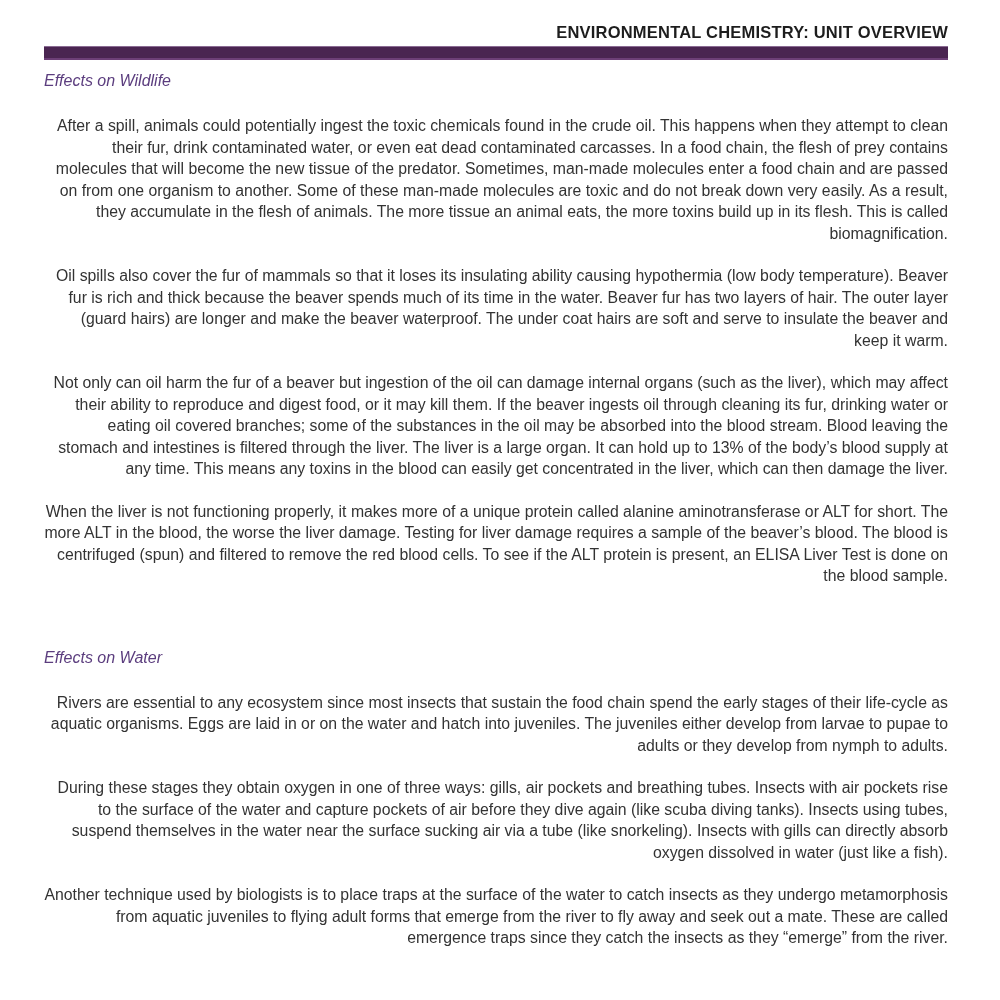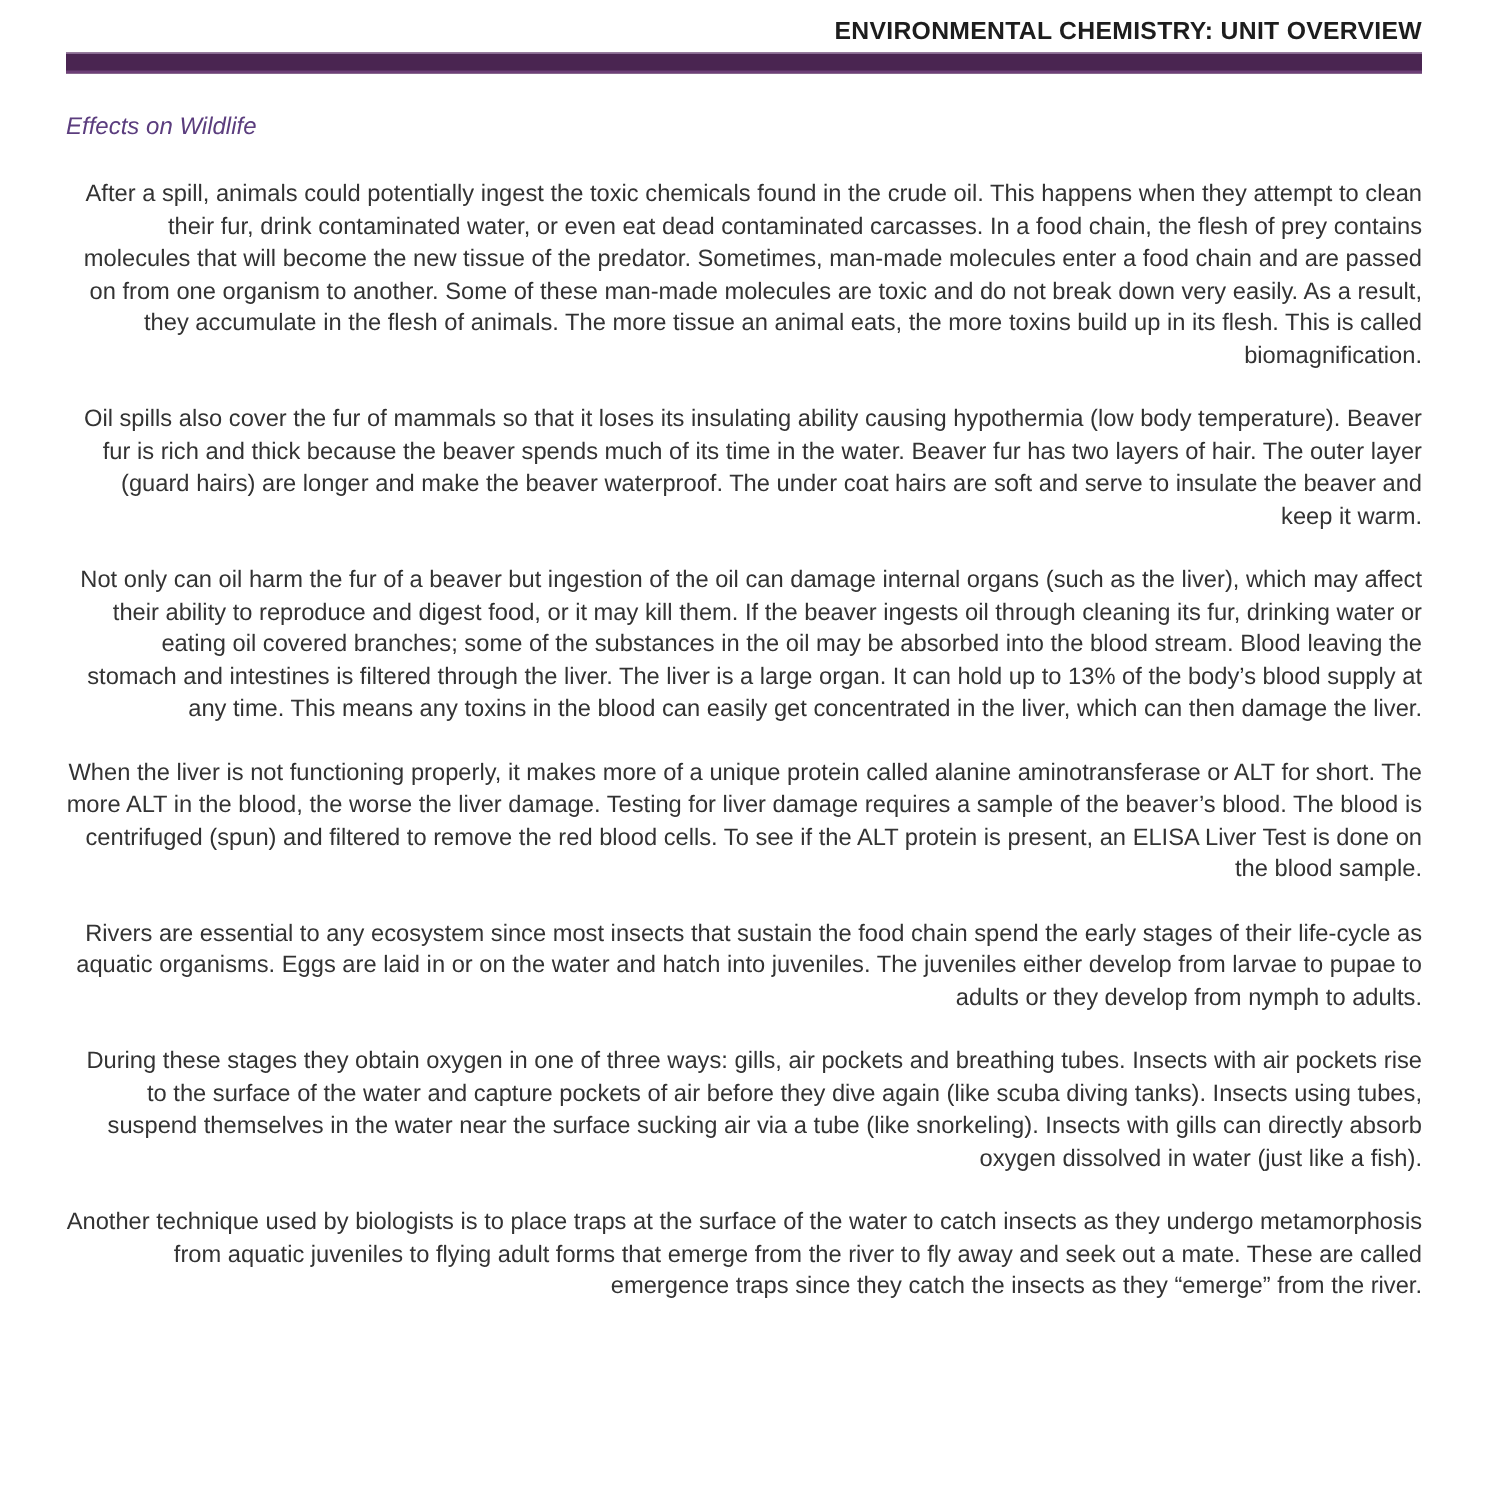--- a/index.html
+++ b/index.html
@@ -5,41 +5,41 @@
   html, body {
     margin: 0;
     padding: 0;
     background: #ffffff;
   }
   .page {
     width: 1000px;
     min-height: 1000px;
     box-sizing: border-box;
     background: #ffffff;
-    padding: 12px 52px 10px 44px;
+    padding: 23px 52px 10px 44px;
     font-family: "Liberation Sans", sans-serif;
     border-radius: 12px;
   }
   .header-title {
     margin: 0 0 4px 0;
     text-align: right;
     font-size: 16.5px;
     font-weight: bold;
     letter-spacing: 0.2px;
     color: #1d1d1d;
     font-family: "Liberation Sans", sans-serif;
   }
   .accent-bar {
     height: 11px;
     background: #4a2551;
     border-top: 1px solid #8a6b93;
     border-bottom: 2px solid #6d3f77;
   }
   .section-heading {
-    margin: 27px 0 25px 0;
+    margin: 12px 0 25px 0;
     font-size: 16px;
     font-weight: normal;
     font-style: italic;
     color: #5b3d7e;
   }
   .section + .section .section-heading {
     margin-top: 62px;
   }
   .body-paragraph {
     margin: 0 0 21px 0;
@@ -63,20 +63,21 @@
 
     <section class="section">
       <h2 class="section-heading">Effects on Wildlife</h2>
       <p class="body-paragraph">After a spill, animals could potentially ingest the toxic chemicals found in the crude oil. This happens when they attempt to clean their fur, drink contaminated water, or even eat dead contaminated carcasses. In a food chain, the flesh of prey contains molecules that will become the new tissue of the predator. Sometimes, man-made molecules enter a food chain and are passed on from one organism to another. Some of these man-made molecules are toxic and do not break down very easily. As a result, they accumulate in the flesh of animals. The more tissue an animal eats, the more toxins build up in its flesh. This is called biomagnification.</p>
       <p class="body-paragraph">Oil spills also cover the fur of mammals so that it loses its insulating ability causing hypothermia (low body temperature). Beaver fur is rich and thick because the beaver spends much of its time in the water. Beaver fur has two layers of hair. The outer layer (guard hairs) are longer and make the beaver waterproof. The under coat hairs are soft and serve to insulate the beaver and keep it warm.</p>
       <p class="body-paragraph">Not only can oil harm the fur of a beaver but ingestion of the oil can damage internal organs (such as the liver), which may affect their ability to reproduce and digest food, or it may kill them. If the beaver ingests oil through cleaning its fur, drinking water or eating oil covered branches; some of the substances in the oil may be absorbed into the blood stream. Blood leaving the stomach and intestines is filtered through the liver. The liver is a large organ. It can hold up to 13% of the body’s blood supply at any time. This means any toxins in the blood can easily get concentrated in the liver, which can then damage the liver.</p>
       <p class="body-paragraph">When the liver is not functioning properly, it makes more of a unique protein called alanine aminotransferase or ALT for short. The more ALT in the blood, the worse the liver damage. Testing for liver damage requires a sample of the beaver’s blood. The blood is centrifuged (spun) and filtered to remove the red blood cells. To see if the ALT protein is present, an ELISA Liver Test is done on the blood sample.</p>
     </section>
 
     <section class="section">
+      <h2 class="section-heading">Effects on Water</h2>
       <p class="body-paragraph">Rivers are essential to any ecosystem since most insects that sustain the food chain spend the early stages of their life-cycle as aquatic organisms. Eggs are laid in or on the water and hatch into juveniles. The juveniles either develop from larvae to pupae to adults or they develop from nymph to adults.</p>
       <p class="body-paragraph">During these stages they obtain oxygen in one of three ways: gills, air pockets and breathing tubes. Insects with air pockets rise to the surface of the water and capture pockets of air before they dive again (like scuba diving tanks). Insects using tubes, suspend themselves in the water near the surface sucking air via a tube (like snorkeling). Insects with gills can directly absorb oxygen dissolved in water (just like a fish).</p>
       <p class="body-paragraph">Another technique used by biologists is to place traps at the surface of the water to catch insects as they undergo metamorphosis from aquatic juveniles to flying adult forms that emerge from the river to fly away and seek out a mate. These are called emergence traps since they catch the insects as they “emerge” from the river.</p>
     </section>
 
   </main>
 
 </div>
 
 </body></html>

